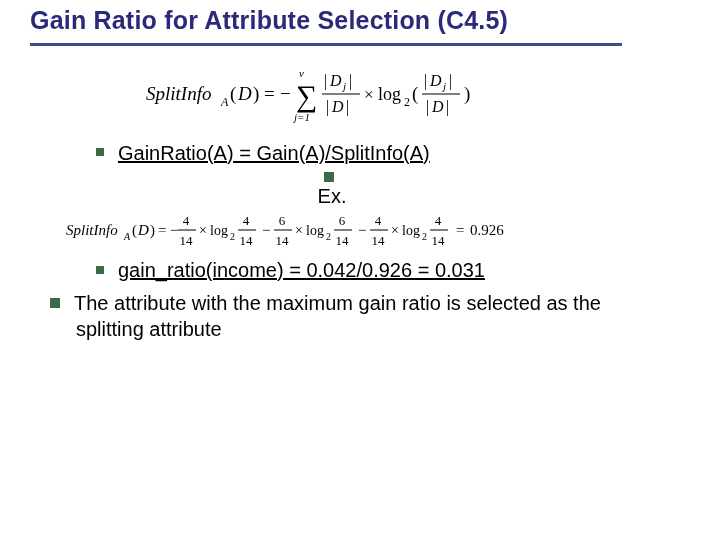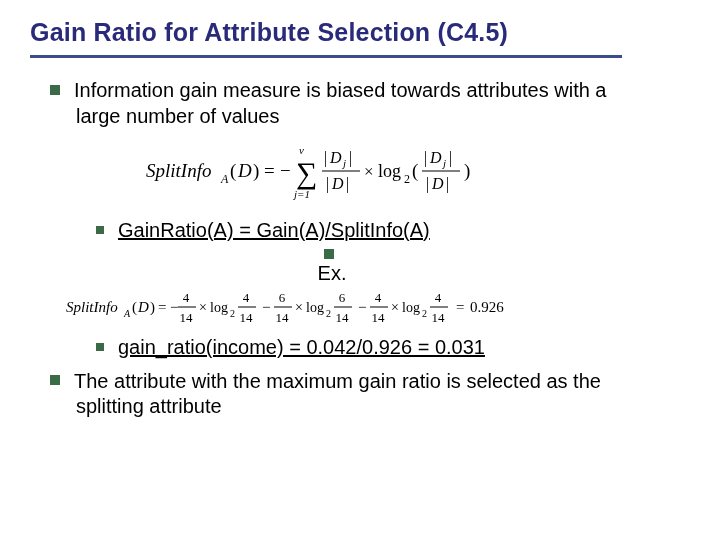--- a/index.html
+++ b/index.html
@@ -9,21 +9,21 @@
     height: 540px;
     background: #fff;
     font-family: Verdana, Geneva, sans-serif;
     color: #000;
     overflow: hidden;
   }
   .slide {
     box-sizing: border-box;
     width: 652px;
     height: 540px;
-    padding: 18px 30px 20px 30px;
+    padding: 6px 30px 20px 30px;
     position: relative;
   }
   .title {
     font-weight: bold;
     font-size: 25px;
     color: #2a2a7a;
     margin: 0 0 8px 0;
     letter-spacing: 0.2px;
   }
   .rule {
@@ -91,23 +91,20 @@
 </head>
 <body>
 
 <div class="slide">
 
   <div class="title">Gain Ratio for Attribute Selection (C4.5)</div>
   <div class="rule"></div>
 
   <div class="body">
 
-    <div class="b1">
-      <span class="sq"></span><span>Information gain measure is biased towards attributes with a large number of values</span>
-    </div>
 
 
     <div class="formula-block">
       <svg width="360" height="58" viewBox="0 0 360 58">
         <g font-family="Times New Roman, serif" fill="#000">
           <text x="0" y="34" font-size="19" font-style="italic">SplitInfo</text>
           <text x="75" y="40" font-size="12" font-style="italic">A</text>
           <text x="84" y="34" font-size="19">(</text>
           <text x="92" y="34" font-size="19" font-style="italic">D</text>
           <text x="107" y="34" font-size="19">)</text>

